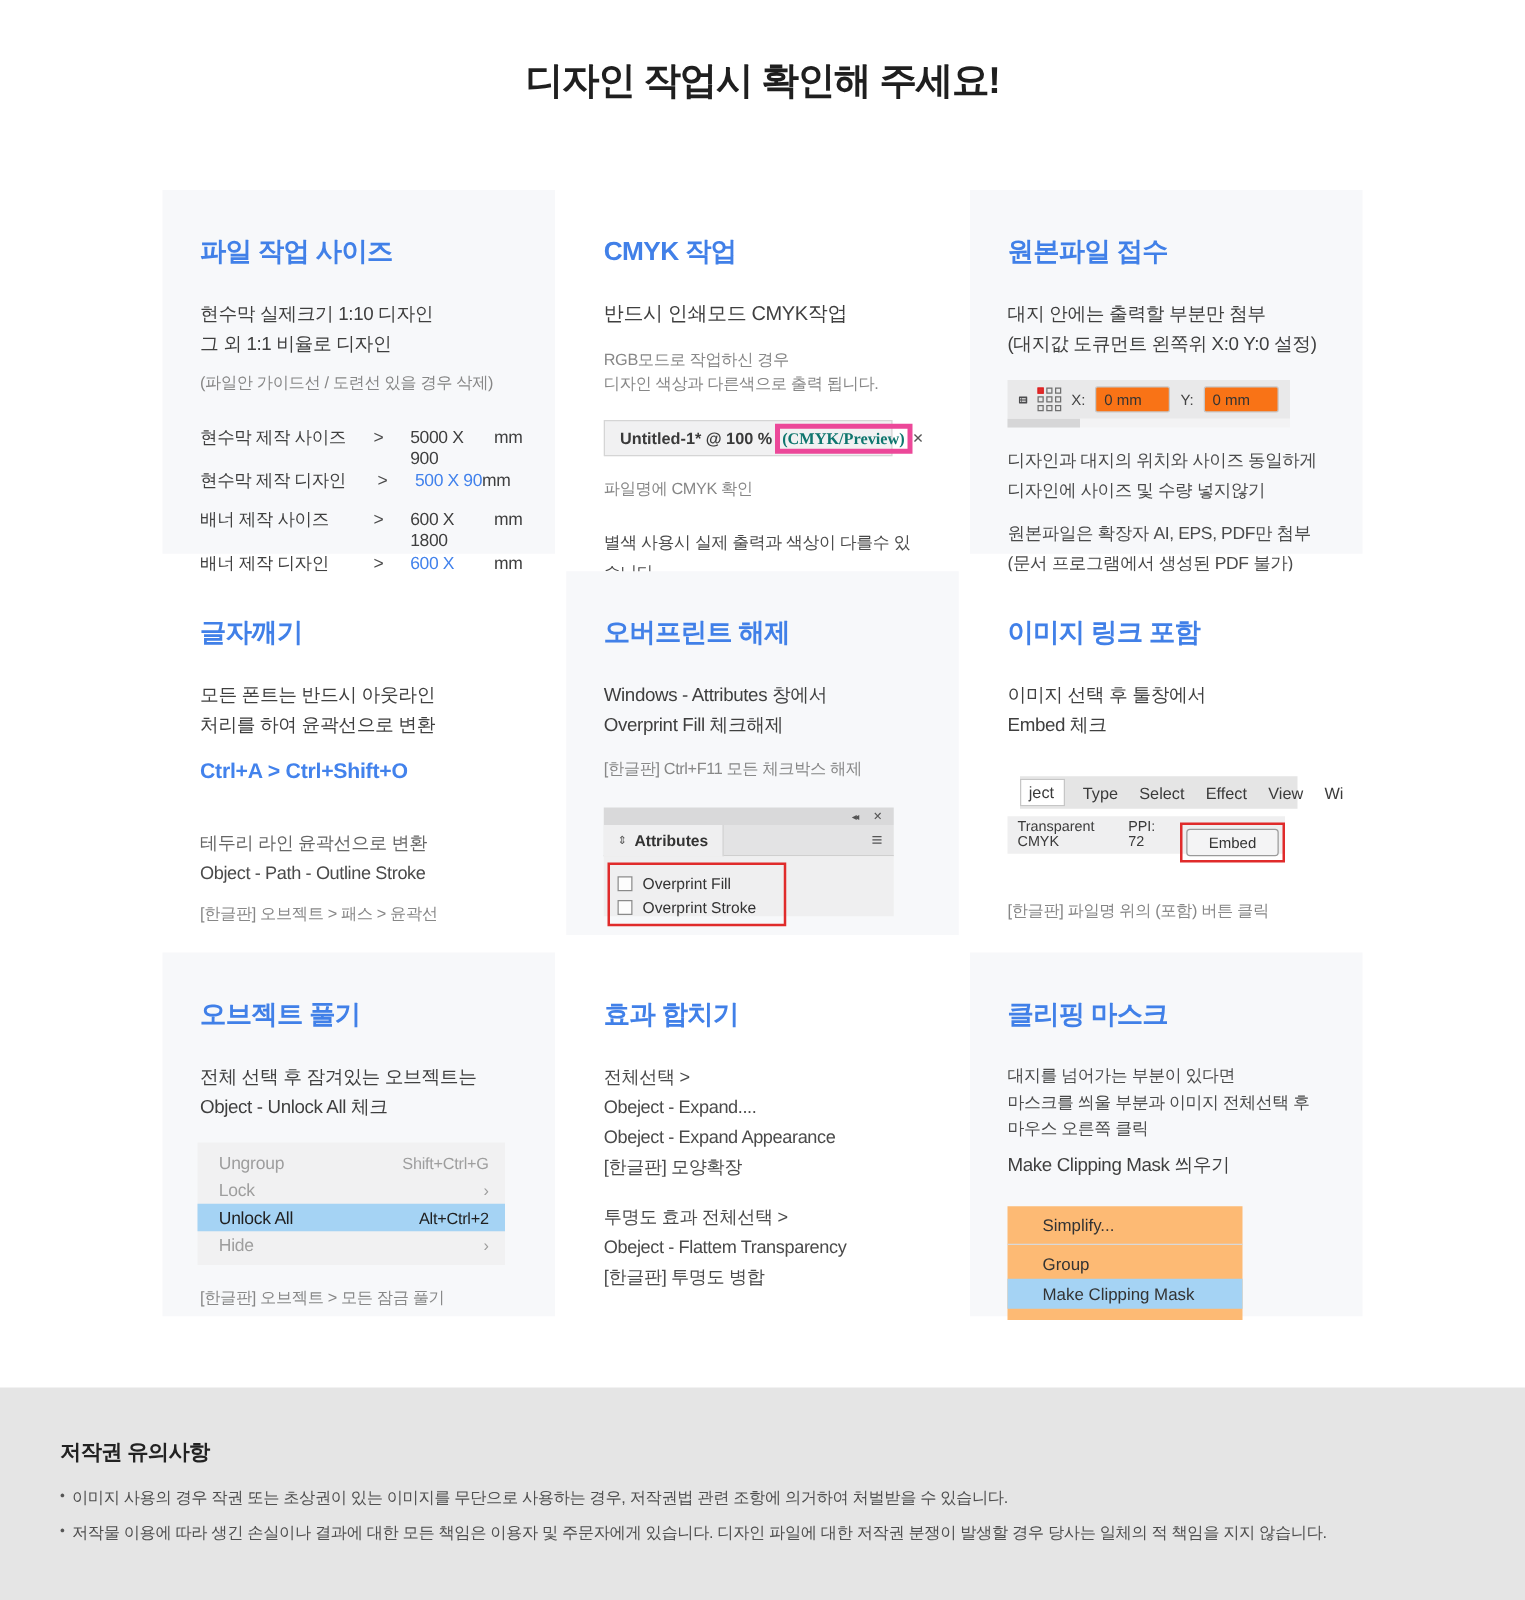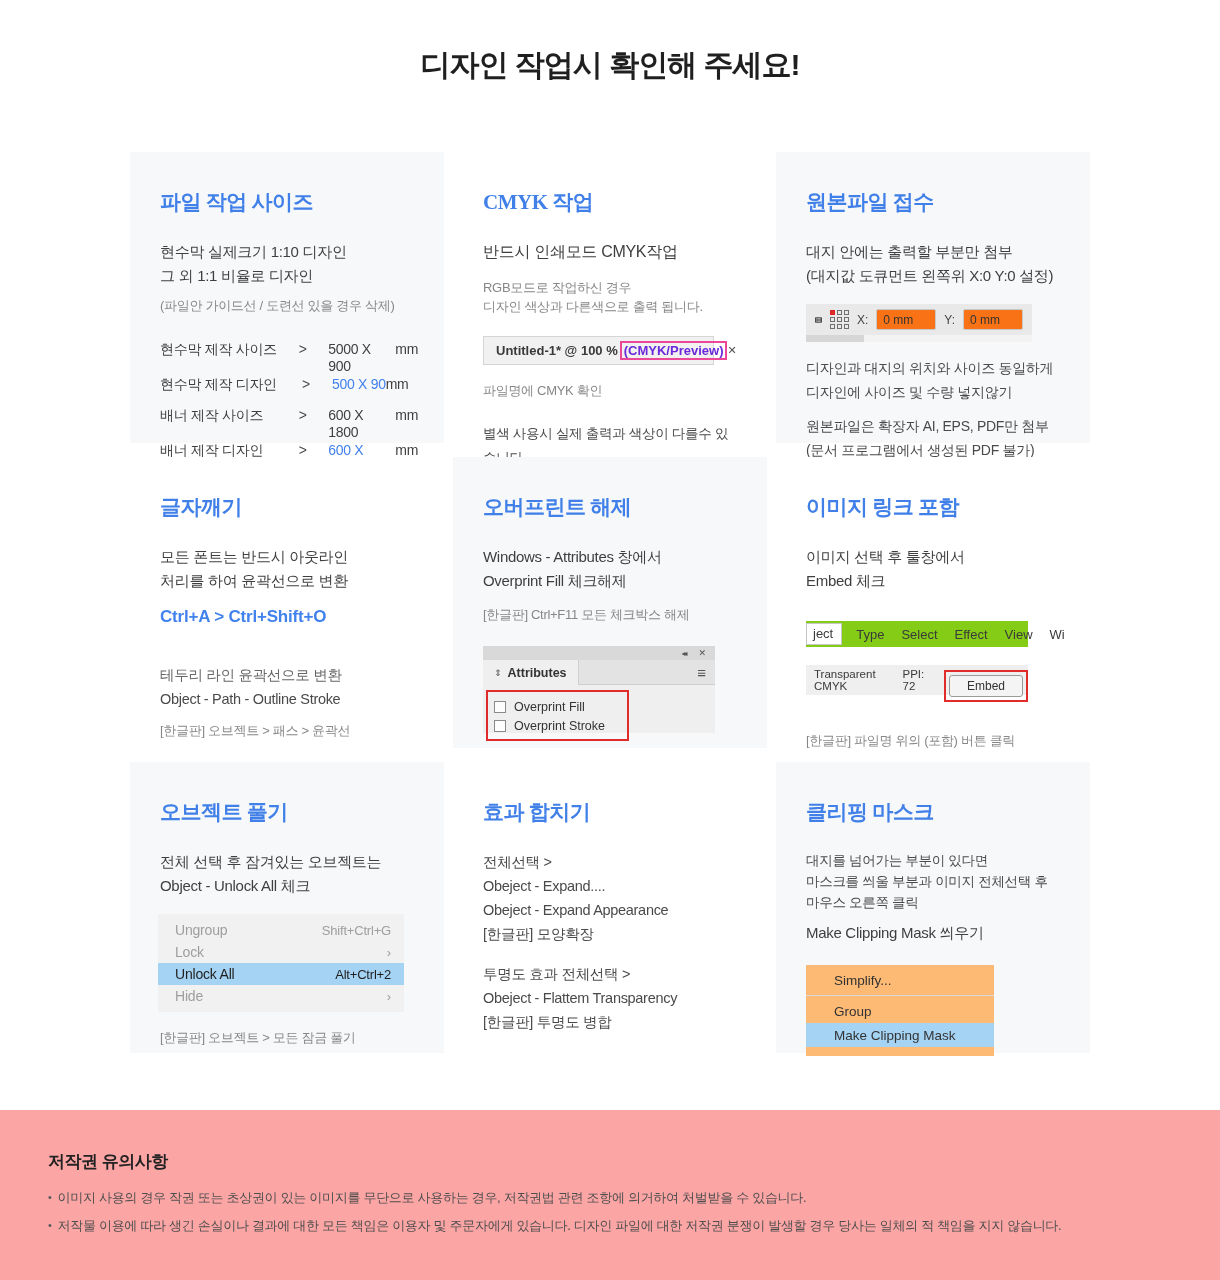--- a/index.html
+++ b/index.html
@@ -13,42 +13,42 @@
     padding-top:46px; height:84px; text-align:center;
     font-size:30px; line-height:38px; color:#1f1f1f; letter-spacing:-1px;
   }
   
   .cards {
     width:960px; margin:68px auto 0;
     display:grid; grid-template-columns:repeat(3,1fr); gap:14px 9px;
   }
   .card { height:291px; padding:38px 26px 0 30px; background:#ffffff; }
   .card:nth-child(odd) { background:#f7f8fa; }
-  .card-title { font-size:21px; font-weight:bold; color:#4180e8; letter-spacing:-0.5px; line-height:24px; margin-bottom:26px;font-family:Liberation Serif, serif; }
+  .card-title { font-size:21px; font-weight:bold; color:#4180e8; letter-spacing:-0.5px; line-height:24px; margin-bottom:26px; }
   .t-dark { font-size:15px; color:#3f3f3f; line-height:24px; letter-spacing:-0.3px; }
   .t-mid  { font-size:14.5px; color:#4a4a4a; line-height:24px; letter-spacing:-0.3px; }
   .t-gray { font-size:13px; color:#878787; line-height:19px; letter-spacing:-0.3px; }
   .t-blue { color:#4282ec; }
   .mt8{margin-top:8px}.mt10{margin-top:10px}.mt12{margin-top:12px}.mt14{margin-top:14px}
   .mt16{margin-top:16px}.mt22{margin-top:22px}.mt36{margin-top:36px}
 
   
   .size-group { margin-top:26px; }
   .size-group + .size-group { margin-top:14px; }
   .size-row { display:flex; font-size:14px; line-height:17px; color:#3f3f3f; letter-spacing:-0.3px; }
   .size-row + .size-row { margin-top:1px; }
   .size-row .lbl { width:142px; }
   .size-row .sep { width:30px; color:#4a4a4a; }
   .size-row .val.hl { color:#4282ec; }
 
   
   .ai-tab { width:231px; height:29px; margin-top:20px; background:#f1f1f2;
     border:1px solid #d5d5d5; display:flex; align-items:center; padding:0 9px 0 12px; }
   .ai-tab .name { font-weight:bold; font-size:13px; color:#3a3a3a; white-space:nowrap; }
-  .ai-tab .mode { font-weight:bold; font-size:13px; color:#6d28d9; border:2px solid #ec4899; padding:0 2px; margin-left:2px; white-space:nowrap; }
+  .ai-tab .mode { font-weight:bold; font-size:13px; color:#0f766e; border:4px solid #ec4899; padding:0 2px; margin-left:2px; white-space:nowrap;font-family:Liberation Serif, serif; }
   .ai-tab .tclose { margin-left:auto; font-size:11px; font-weight:bold; color:#555; }
 
   
   .xy-bar { width:226px; height:31px; margin-top:16px; background:#e9e9ea;
     display:flex; align-items:center; gap:8px; padding:0 9px; }
   .ref-grid { display:grid; grid-template-columns:repeat(3,5px); grid-auto-rows:5px; gap:2px; }
   .ref-grid i { display:block; border:1px solid #6f6f6f; background:transparent; }
   .ref-grid i.red { background:#e02b2b; border-color:#d22; }
   .xy-lab { font-size:12px; color:#444; }
   .xy-inp { width:60px; height:21px; background:#f97316; border:1px solid #c7c7c7; border-radius:2px;
@@ -68,44 +68,44 @@
   .ap-tab { height:25px; background:#efeff0; display:flex; align-items:center; gap:6px;
     padding:0 11px; border-right:1px solid #cfcfcf; font-size:12.5px; font-weight:bold; color:#333; }
   .ap-sort { font-size:9px; color:#555; font-weight:normal; }
   .ap-menu { margin-left:auto; align-self:center; padding-right:9px; font-size:15px; color:#555; }
   .ap-body { height:48px; background:#efeff0; padding:5px 0 0 3px; }
   .ap-redbox { display:inline-block; border:2px solid #e02b2b; padding:3px 22px 6px 6px; }
   .ap-check { display:flex; align-items:center; gap:8px; font-size:12.5px; color:#333; margin-top:5px; white-space:nowrap; }
   .ap-box { width:12px; height:12px; background:#fdfdfd; border:1px solid #8a8a8a; flex:none; }
 
   
-  .menubar { width:222px; height:26px; margin-top:28px; background:#84cc16;
-    display:flex; align-items:center; gap:17px; font-size:13px; color:#3a3a3a; }
+  .menubar { width:222px; height:26px; margin-top:28px; background:#e5e5e5;
+    display:flex; align-items:center; gap:17px; font-size:13px; color:#3a3a3a;margin-left:10px; }
   .mb-part { background:#fff; border:1px solid #c6c6c6; padding:2px 8px 3px 6px; margin-right:-3px; }
-  .ctrlbar { width:222px; height:30px; margin-top:18px; background:#efeff0;
+  .ctrlbar { width:222px; height:30px; margin-top:6px; background:#efeff0;
     display:flex; align-items:center; gap:12px; padding-left:8px; font-size:11.5px; color:#3a3a3a; }
   .embed-wrap { margin-left:auto; border:2px solid #e02b2b; padding:3px; margin-bottom:-10px; margin-top:2px; }
   .embed-btn { background:#f4f4f5; border:1px solid #9a9a9a; border-radius:3px;
     padding:3px 17px; font-size:12px; color:#333; font-family:inherit; }
 
   
   .ulk-menu { width:246px; margin:16px 0 16px -2px; background:#f1f1f2; padding:5px 0; }
   .ulk-row { height:22px; display:flex; align-items:center; padding:0 13px 0 17px; font-size:14px; color:#9e9e9e; letter-spacing:-0.2px; }
   .ulk-row .sc { margin-left:auto; font-size:13px; }
   .ulk-row.hl { background:#a5d3f4; color:#1f1f1f; }
   .ulk-row.hl .sc { color:#1f1f1f; }
 
   
   .clip-menu { width:188px; margin-top:20px; background:#fdba74; padding:3px 0 9px; }
   .clip-row { height:24px; display:flex; align-items:center; padding-left:28px; font-size:13.5px; color:#333; white-space:nowrap; }
   .clip-row.hl { background:#a5d3f4; }
   .clip-div { border-top:1px solid #d9d9d9; margin:3px 0; }
 
   
-  .footer { height:170px; margin-top:57px; background:#fca5a5; padding:40px 48px 0; }
+  .footer { height:170px; margin-top:57px; background:#e5e5e5; padding:40px 48px 0; }
   .f-title { font-size:17px; font-weight:bold; color:#222; letter-spacing:-0.5px; }
   .f-list { list-style:none; margin-top:16px; }
   .f-list li { display:flex; gap:6px; font-size:13px; color:#4e4e4e; margin-top:10px; letter-spacing:-0.3px; }
   .f-list .mark { font-size:11px; line-height:17px; color:#555; }
 </style>
 </head>
 <body>
 
 <h1 class="main-title">디자인 작업시 확인해 주세요!</h1>
 

